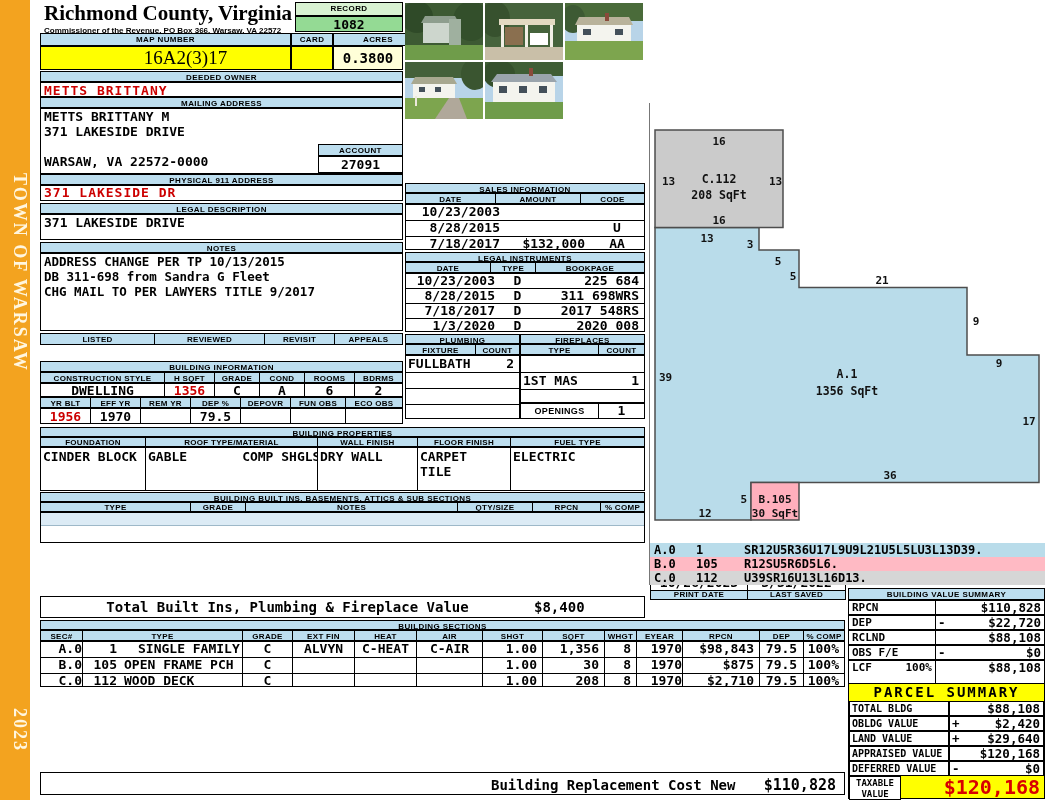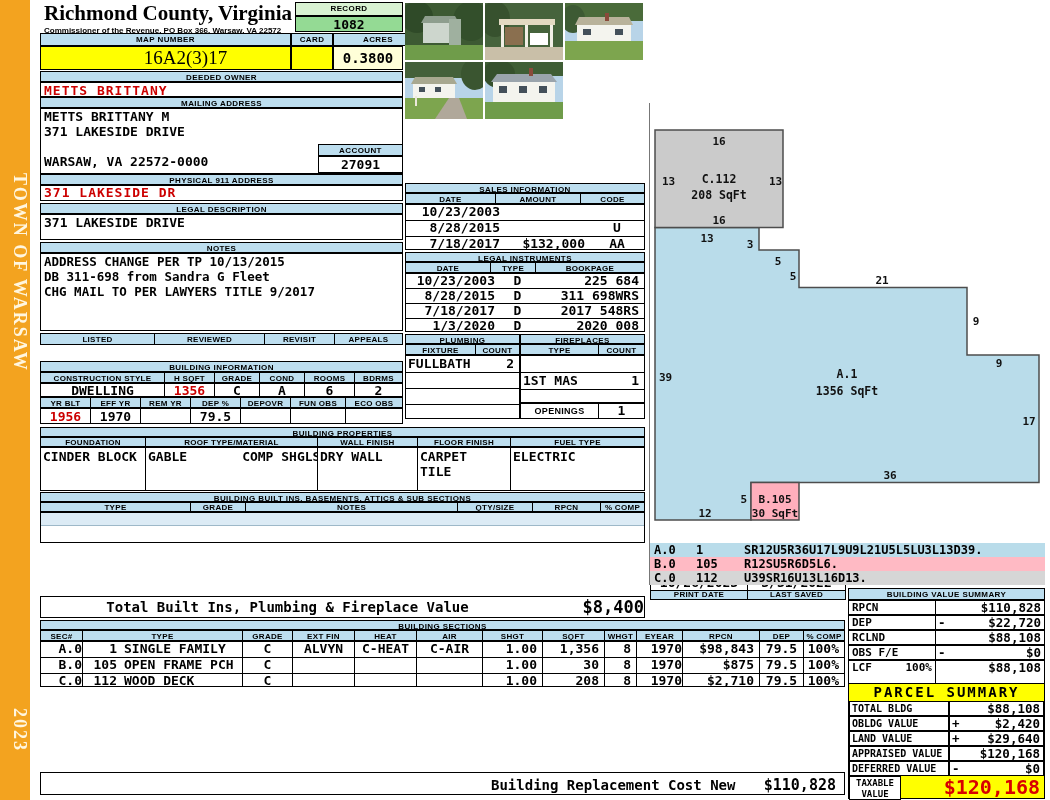--- a/index.html
+++ b/index.html
@@ -301,21 +301,21 @@
     </div>
   </div>
   <div class="box" style="left:40px;top:512px;width:605px;height:31px">
     <div class="stripe" style="height:12px;border-bottom:1px solid #9db8c8"></div>
     <div style="height:18px"></div>
   </div>
 
   <div class="box" style="left:40px;top:596px;width:605px;height:22px">
     <div class="row" style="align-items:center">
       <div class="mono" style="flex:1;font-size:14px;text-align:center">Total Built Ins, Plumbing &amp; Fireplace Value</div>
-      <div class="mono" style="width:110px;font-size:17px;text-align:right">$8,400</div>
+      <div class="mono" style="width:110px;font-size:14px;text-align:left">$8,400</div>
     </div>
   </div>
 
   <div class="box" style="left:650px;top:588px;width:196px;height:12px;background:#BDDEEF">
     <div class="row">
       <div class="cell hcell" style="width:97px">PRINT DATE</div>
       <div class="cell hcell" style="flex:1">LAST SAVED</div>
     </div>
   </div>
   <div class="box" style="left:650px;top:574px;width:196px;height:17px">
@@ -341,21 +341,21 @@
       <div class="cell hcell" style="width:77px">RPCN</div>
       <div class="cell hcell" style="width:44px">DEP</div>
       <div class="cell hcell" style="flex:1">% COMP</div>
     </div>
   </div>
   <div class="box" style="left:40px;top:641px;width:805px;height:46px">
     <div class="row" style="height:15px;border-bottom:1px solid #000">
       <div class="cell vcell lf" style="width:42px;line-height:14px">A.0</div>
       <div class="cell vcell" style="width:160px;line-height:14px;display:flex">
           <span style="width:34px;text-align:right">1</span>
-          <span style="margin-left:7px">SINGLE FAMILY</span>
+          <span style="margin-left:21px">SINGLE FAMILY</span>
         </div>
       <div class="cell vcell ctr" style="width:50px;line-height:14px">C</div>
       <div class="cell vcell ctr" style="width:62px;line-height:14px">ALVYN</div>
       <div class="cell vcell ctr" style="width:62px;line-height:14px">C-HEAT</div>
       <div class="cell vcell ctr" style="width:66px;line-height:14px">C-AIR</div>
       <div class="cell vcell rt" style="width:60px;line-height:14px">1.00</div>
       <div class="cell vcell rt" style="width:62px;line-height:14px">1,356</div>
       <div class="cell vcell rt" style="width:32px;line-height:14px">8</div>
       <div class="cell vcell lf" style="width:46px;line-height:14px">1970</div>
       <div class="cell vcell rt" style="width:77px;line-height:14px">$98,843</div>

